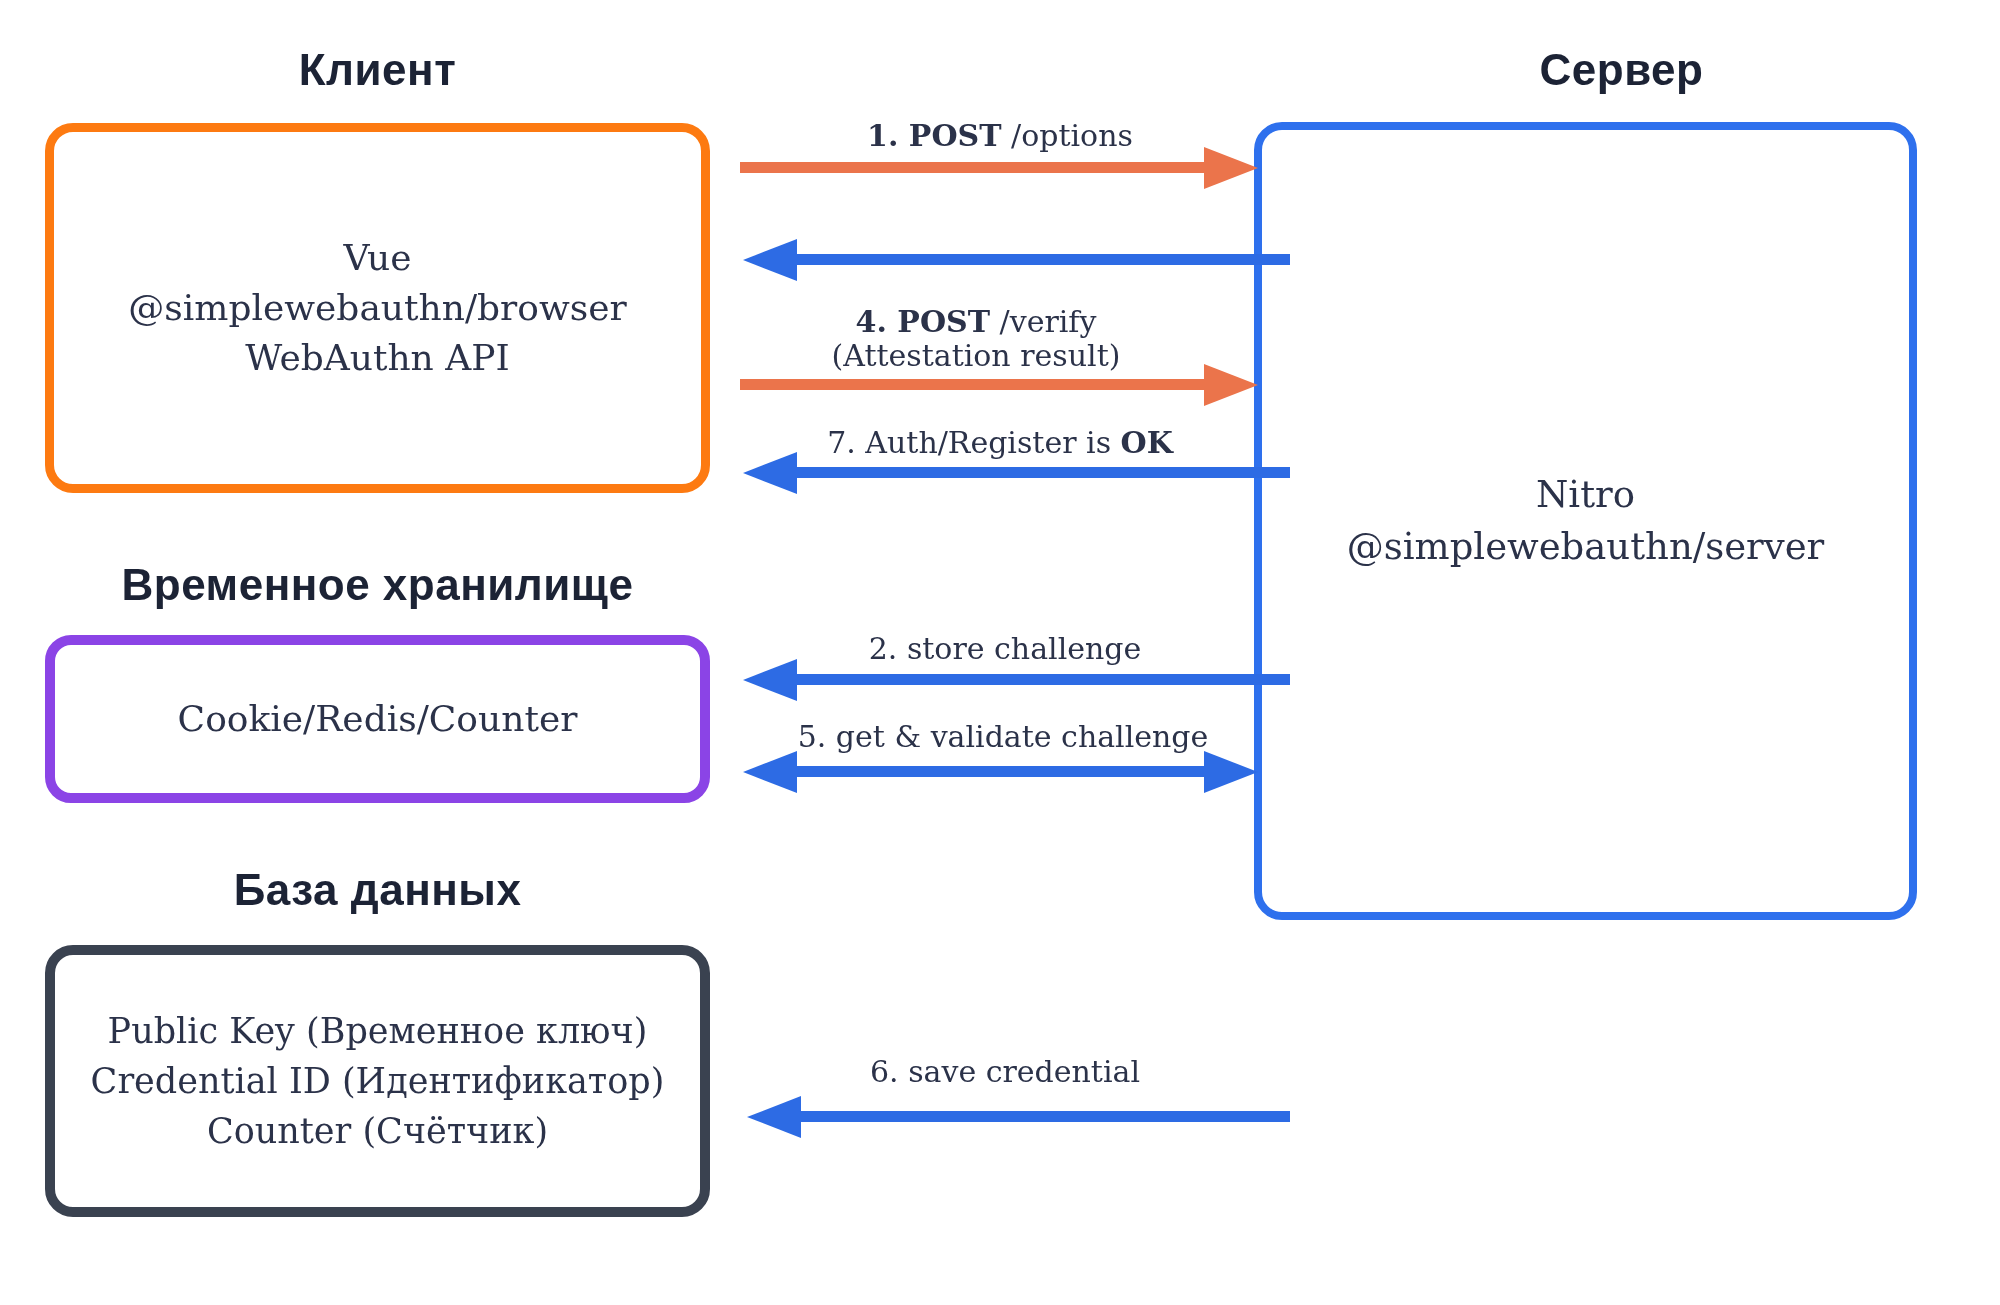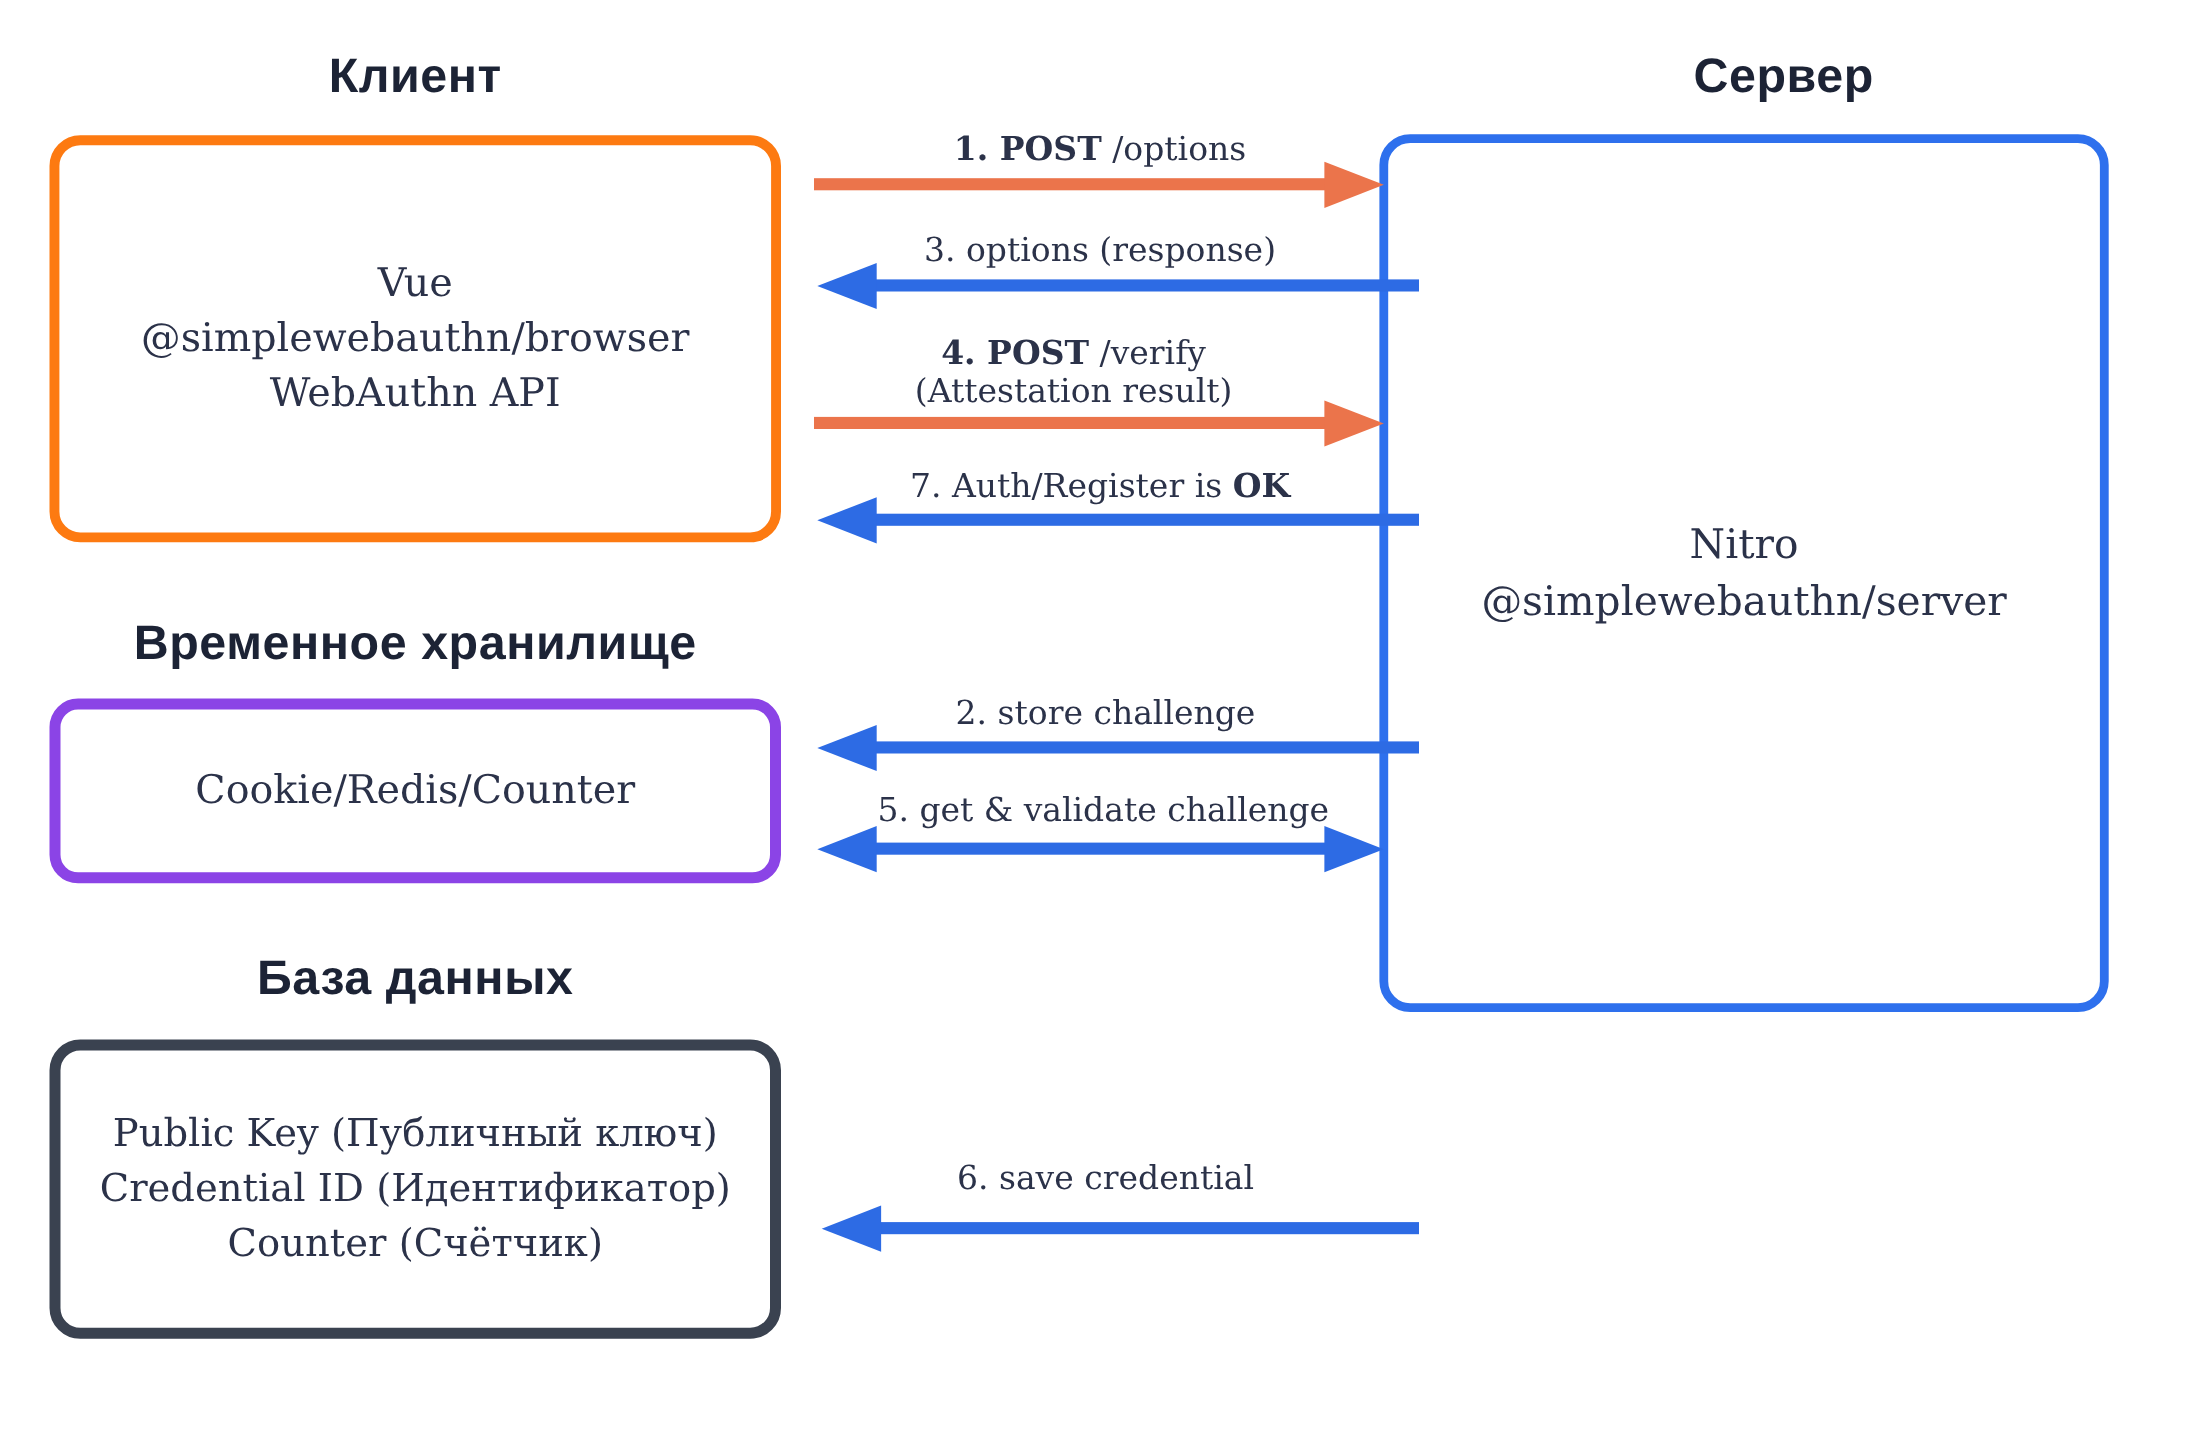--- a/index.html
+++ b/index.html
@@ -100,37 +100,34 @@
   </div>
 
   <div class="box storage">
     <div class="box-text">
       <div>Cookie/Redis/Counter</div>
     </div>
   </div>
 
   <div class="box database">
     <div class="box-text">
-      <div>Public Key (Публичный ключ)</div>
+      <div>Public Key (Временное ключ)</div>
       <div>Credential ID (Идентификатор)</div>
       <div>Counter (Счётчик)</div>
     </div>
   </div>
 
   <div class="label" style="left:1000px;top:119px;">
     <span class="b">1. POST</span><span> /options</span><span class="b"></span>
   </div>
   <div class="arr orange" style="left:740px;top:147px;width:518px;">
     <div class="shaft" style="left:0;width:478px;"></div>
     <div class="head-r"></div>
   </div>
 
-  <div class="label" style="left:1000px;top:211px;">
-    <span class="b"></span><span>3. options (response)</span><span class="b"></span>
-  </div>
   <div class="arr blue" style="left:743px;top:239px;width:547px;">
     <div class="shaft" style="left:40px;width:507px;"></div>
     <div class="head-l"></div>
   </div>
 
   <div class="label" style="left:976px;top:305px;">
     <div><span class="b">4. POST</span><span> /verify</span></div>
     <div>(Attestation result)</div>
   </div>
   <div class="arr orange" style="left:740px;top:364px;width:518px;">

